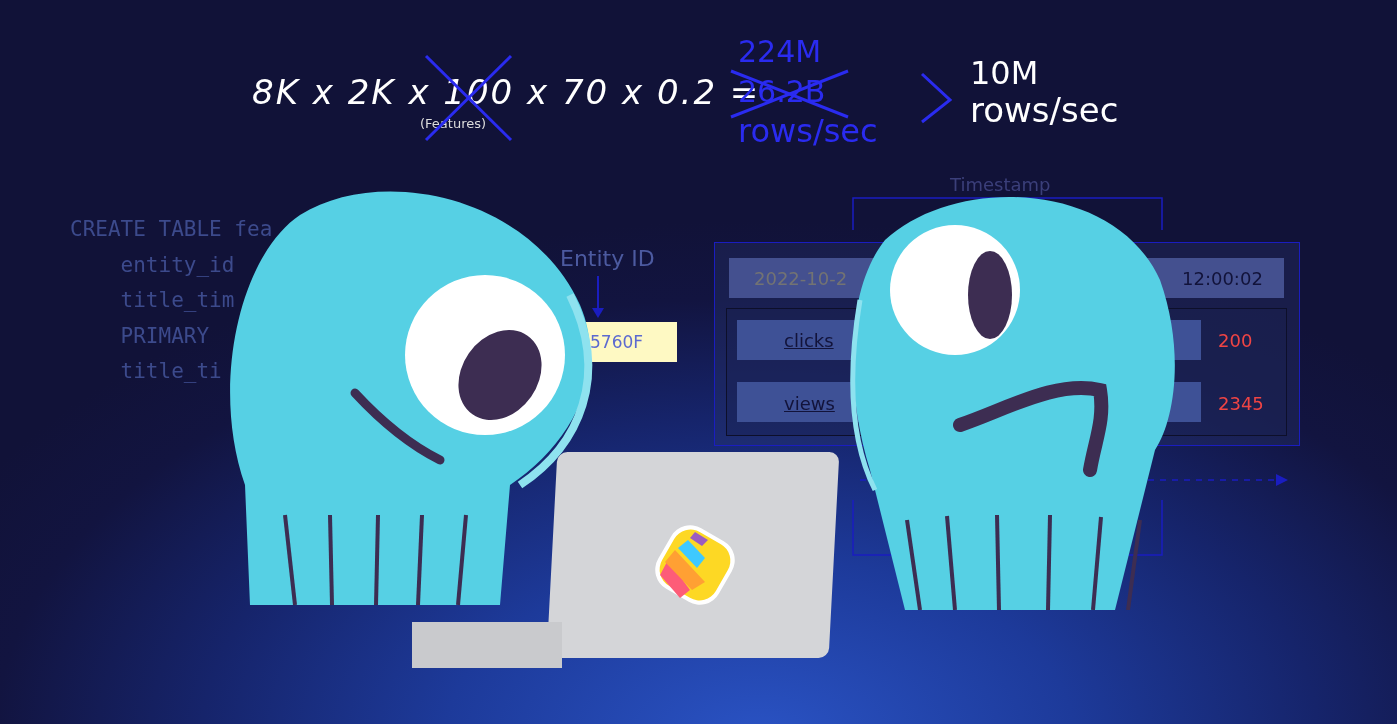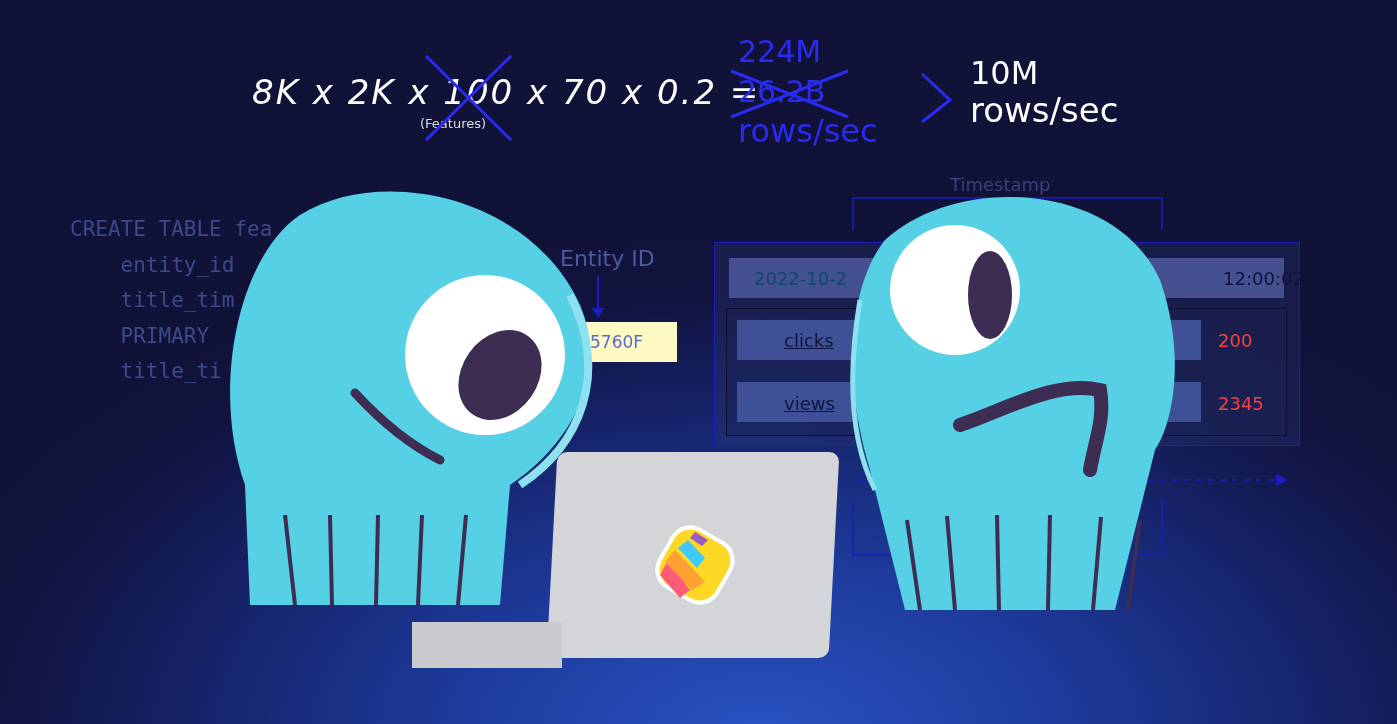--- a/index.html
+++ b/index.html
@@ -15,22 +15,22 @@
   .val2{left:738px;top:74px;font-size:30px;}
   .val3{left:738px;top:112px;font-size:32px;}
   .res1{left:970px;top:54px;color:#fff;font-size:32px;}
   .res2{left:970px;top:90px;color:#fff;font-size:34px;}
   .sql{left:70px;top:212px;color:#3c4a8c;font-family:"DejaVu Sans Mono",monospace;font-size:21px;line-height:35.5px;white-space:pre;}
   .entity-label{left:560px;top:246px;color:#4c5aa0;font-size:22px;}
   .entity-box{left:580px;top:322px;width:97px;height:40px;background:#fef9c3;color:#5c6ad0;font-size:17px;line-height:40px;padding-left:10px;box-sizing:border-box;}
   .ts-label{left:950px;top:174px;color:#3b3f7a;font-size:18px;}
   .panel{left:714px;top:242px;width:584px;height:202px;border:1px solid #1a1dc0;background:rgba(40,52,110,0.35);}
   .datebar{left:729px;top:258px;width:555px;height:40px;background:#44508f;}
-  .datetext{left:754px;top:268px;color:#0c4a6e;font-size:18px;}
-  .timetext{left:1182px;top:268px;color:#12133a;font-size:18px;margin-left:41px;}
+  .datetext{left:754px;top:268px;color:#737373;font-size:18px;}
+  .timetext{left:1182px;top:268px;color:#12133a;font-size:18px;}
   .inner{left:726px;top:308px;width:559px;height:126px;border:1px solid #0d0f2a;background:rgba(26,32,80,0.4);}
   .rowbar{background:#3e5196;height:40px;}
   .rowtext{color:#12133a;font-size:18px;text-decoration:underline;}
   .numtext{color:#ef4444;font-size:18px;}
   .laptop-screen{left:552px;top:452px;width:282px;height:206px;background:#d4d5d8;border-radius:10px;transform:skewX(-3deg);}
   .laptop-base{left:412px;top:622px;width:150px;height:46px;background:#c9cacd;}
 </style>
 </head>
 <body>
 

